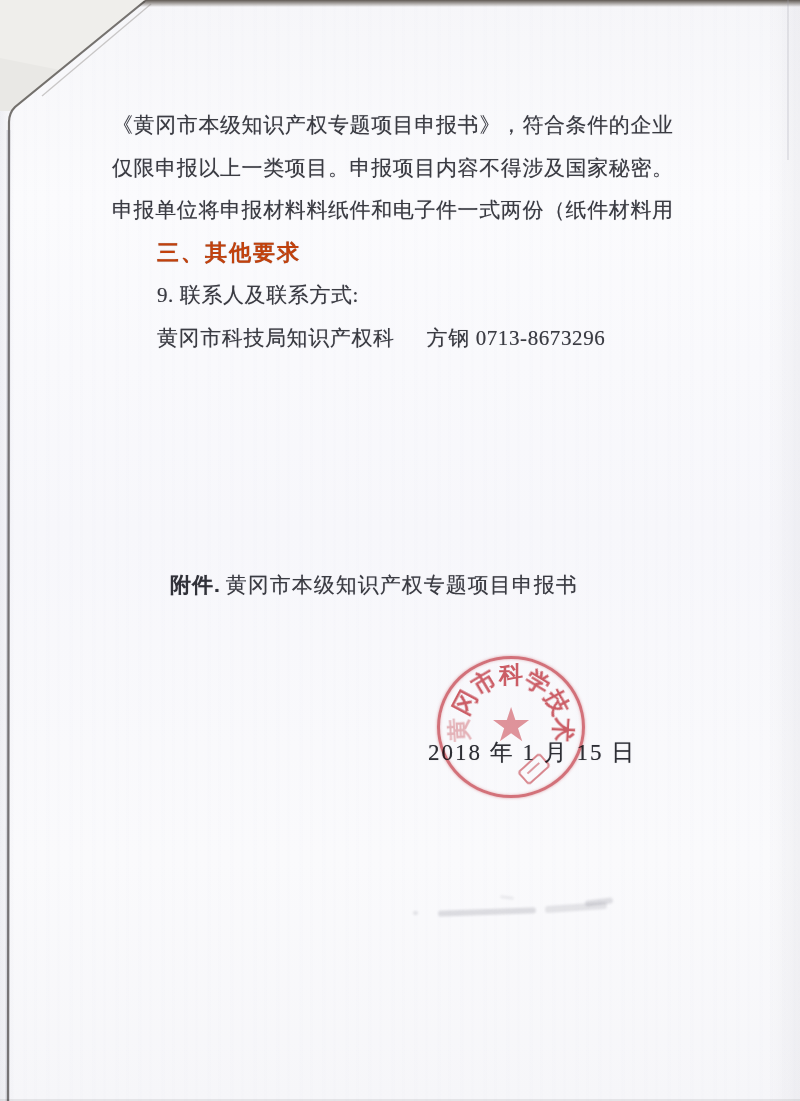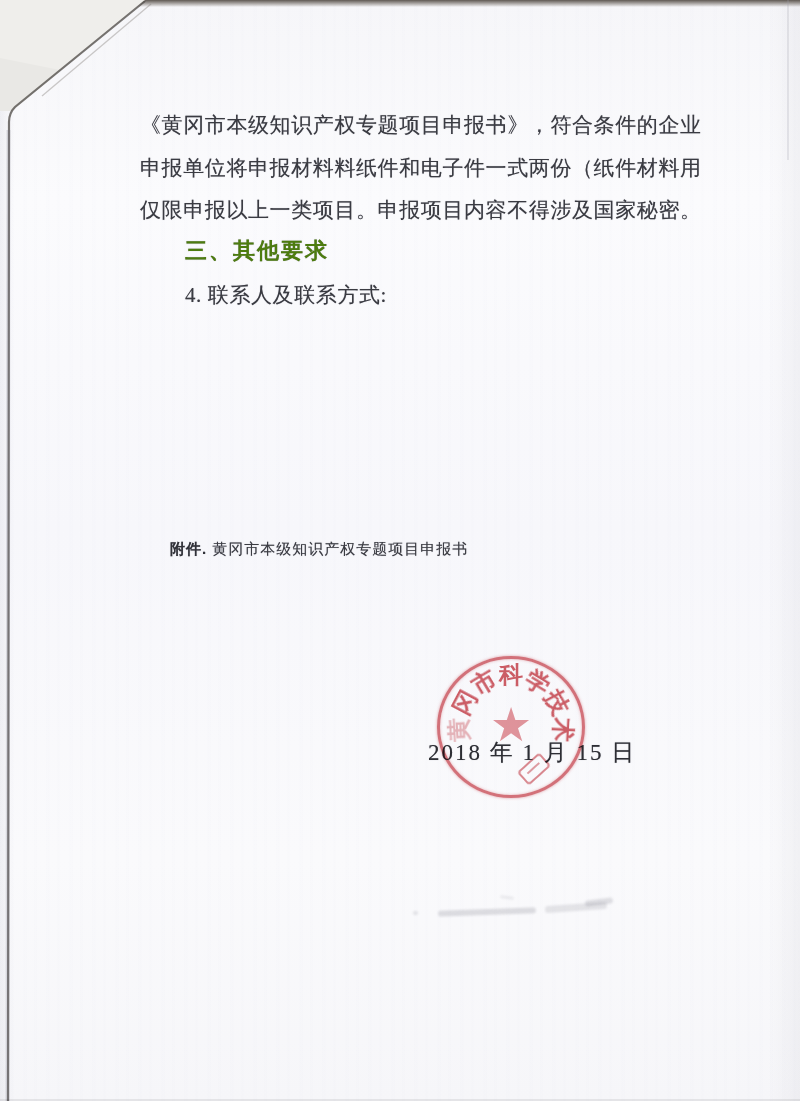--- a/index.html
+++ b/index.html
@@ -31,32 +31,31 @@
     background:linear-gradient(180deg, rgba(70,62,54,0.85) 0%, rgba(95,87,78,0.45) 55%, rgba(120,112,104,0) 100%);
     filter:blur(.5px);
   }
   .edges-svg { position:absolute; inset:0; }
   
   .content {
     position:absolute; left:112px; top:104px; width:600px;
     font-size:21px; line-height:42.6px; letter-spacing:.6px;
     color:#3a3b42;
     text-shadow:0 0 .7px rgba(70,70,82,.55);
-    margin-left:28px;
   }
   .line { display:block; white-space:nowrap; }
   .indent2 { padding-left:45px; }
   .heading {
-    font-family:Liberation Mono, monospace;
-    font-weight:700; font-size:22px; letter-spacing:2px; color:#4d7c0f;
+    font-family:Liberation Sans, sans-serif;
+    font-weight:700; font-size:22px; letter-spacing:2px; color:#c2410c;
   }
   .contact-gap { display:inline-block; width:32px; }
   .attachment {
-    position:absolute; left:170px; top:532px;
-    font-size:15px; line-height:34px; letter-spacing:1px;
+    position:absolute; left:170px; top:568px;
+    font-size:21px; line-height:34px; letter-spacing:1px;
     color:#3a3b42; white-space:nowrap;
     text-shadow:0 0 .7px rgba(70,70,82,.55);
   }
   .att-label { font-family:"Liberation Sans", sans-serif; font-weight:700; color:#303138; margin-right:5px; }
   .date-line {
     position:absolute; left:428px; top:737px;
     font-size:23px; letter-spacing:2px; color:#2d2e34;
     white-space:nowrap;
     text-shadow:0 0 .7px rgba(60,60,72,.5);
   }
@@ -117,24 +116,25 @@
   <polygon points="0,0 145,0 60,70 0,58" fill="#efeeeb"></polygon>
   <line x1="151" y1="4" x2="42" y2="96" stroke="rgba(130,125,120,0.40)" stroke-width="1.3"></line>
   <path d="M145,1 L15,107 Q9,113 9,122 L8,1101" fill="none" stroke="rgba(82,78,74,0.78)" stroke-width="2.2"></path>
   <line x1="8.5" y1="130" x2="7.5" y2="1101" stroke="rgba(120,120,136,0.22)" stroke-width="4"></line>
   <line x1="788" y1="0" x2="788" y2="160" stroke="rgba(160,160,172,0.35)" stroke-width="1.3"></line>
   <line x1="0" y1="1100" x2="800" y2="1100" stroke="rgba(0,0,0,0.07)" stroke-width="2"></line>
 </svg>
 
 <div class="content">
   <span class="line">《黄冈市本级知识产权专题项目申报书》，符合条件的企业</span>
+  <span class="line">仅限申报以上一类项目。申报项目内容不得涉及国家秘密。</span>
   <span class="line">申报单位将申报材料料纸件和电子件一式两份（纸件材料用</span>
-  <span class="line">仅限申报以上一类项目。申报项目内容不得涉及国家秘密。</span>
   <span class="line indent2 heading">三、其他要求</span>
-  <span class="line indent2">4. 联系人及联系方式:</span>
+  <span class="line indent2">9. 联系人及联系方式:</span>
+  <span class="line indent2"><span>黄冈市科技局知识产权科</span><span class="contact-gap"></span><span>方钢 0713-8673296</span></span>
 </div>
 
 <div class="attachment"><span class="att-label">附件.</span><span>黄冈市本级知识产权专题项目申报书</span></div>
 
 <div class="date-line">2018 年 1 月 15 日</div>
 
 <div class="stamp">
   <div class="stamp-ring"></div>
   <span class="arc-char cut" style="--a:-93deg">黄</span>
   <span class="arc-char" style="--a:-62deg">冈</span>

